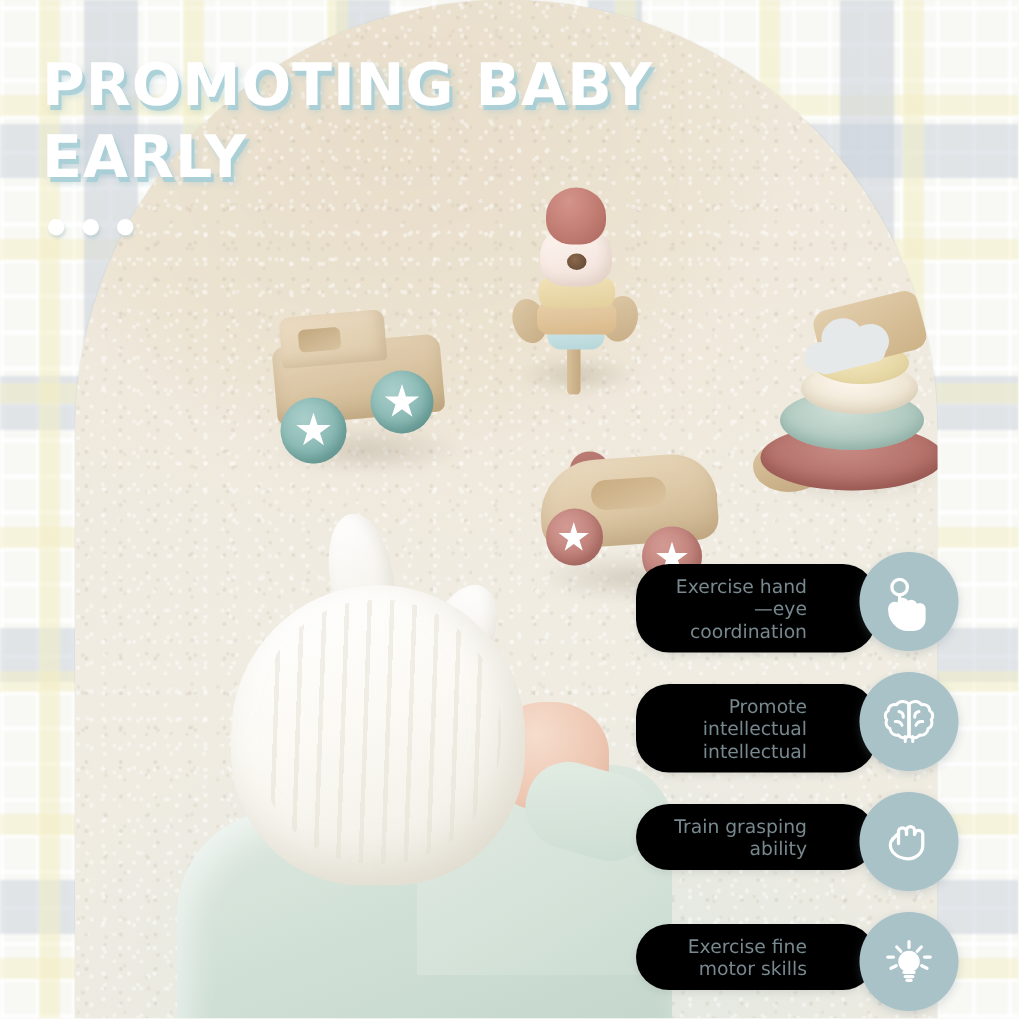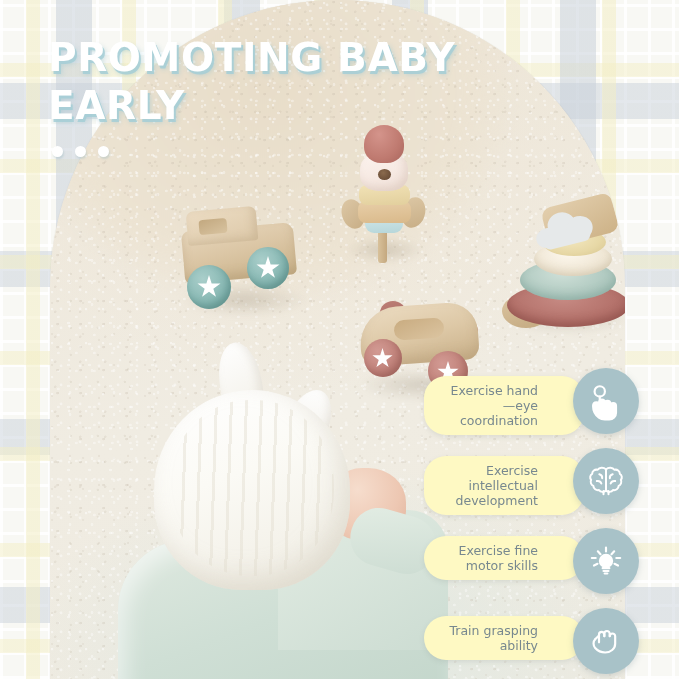--- a/index.html
+++ b/index.html
@@ -96,21 +96,20 @@
     background: radial-gradient(ellipse at 50% 50%, #e8ddc9 0%, #ece3d2 58%, rgba(236,227,210,0) 74%);
     filter: blur(6px);
   }
 
   
   .title-wrap {
     position: absolute;
     left: 28px; top: 34px;
     width: 520px;
     z-index: 12;
-    margin-left: 20px;
   }
   .title {
     margin: 0;
     font-size: 39px;
     line-height: 48px;
     font-weight: 700;
     letter-spacing: 0.6px;
     color: #ffffff;
     text-transform: uppercase;
     text-shadow:
@@ -369,21 +368,21 @@
     height: 66px;
     margin-bottom: 14px;
   }
   .feature .pill {
     position:absolute;
     left:0; top:8px;
     width: 160px;
     min-height: 40px;
     padding: 7px 46px 7px 16px;
     box-sizing: border-box;
-    background: #fef9c3;
+    background: #000000;
     border-radius: 22px;
     display:flex;
     align-items:center;
     justify-content:flex-end;
     box-shadow: 0 2px 5px rgba(130,140,135,0.18);
   }
   .feature .pill span {
     font-size: 12.5px;
     line-height: 15px;
     color: #77888f;
@@ -501,33 +500,48 @@
         <svg viewBox="0 0 48 48" fill="none" stroke="#ffffff" stroke-width="2.6" stroke-linecap="round" stroke-linejoin="round">
           <circle cx="16.5" cy="12.5" r="6.2" fill="none"></circle>
           <path d="M16.5 18.7 V32"></path>
           <path d="M16.5 30 c0-6 -8-6 -8 0 c0 6 3 11 7 14 c2 1.6 4.5 2.2 7 2.2 h5.5 c4.5 0 8 -3.4 8 -8 v-8.4 c0-2 -1.6-3.4 -3.4-3.4 c-1.9 0-3.4 1.5 -3.4 3.4 v-2.6 c0-2 -1.6-3.4 -3.4-3.4 c-1.9 0-3.4 1.5 -3.4 3.4 v-1.6 c0-2 -1.6-3.4 -3.4-3.4 c-1.9 0-3.1 1.5 -3.1 3.4 z" fill="#ffffff" stroke="#ffffff"></path>
         </svg>
       </div>
     </div>
 
     <div class="feature">
       <div class="pill">
-        <span>Exercise intellectual development</span>
+        <span>Promote intellectual intellectual</span>
       </div>
       <div class="circle">
         <svg viewBox="0 0 48 48" fill="none" stroke="#ffffff" stroke-width="2.4" stroke-linecap="round" stroke-linejoin="round">
           <path d="M24 10 c-3-3 -8-2.6 -10 0.6 c-3.4-1 -6.6 1.4 -6.6 4.8 c-2.6 1.4 -3.2 5 -1.2 7.2 c-1.4 2.6 -0.2 6 2.6 7.2 c0.2 3.4 3.4 5.8 6.8 5 c1.8 2.8 6 3 8.4 0.6 z"></path>
           <path d="M24 10 c3-3 8-2.6 10 0.6 c3.4-1 6.6 1.4 6.6 4.8 c2.6 1.4 3.2 5 1.2 7.2 c1.4 2.6 0.2 6 -2.6 7.2 c-0.2 3.4 -3.4 5.8 -6.8 5 c-1.8 2.8 -6 3 -8.4 0.6 z"></path>
           <path d="M24 10 V36"></path>
           <path d="M16 16 c2.4 0.6 3.6 2.4 3.4 4.6"></path>
           <path d="M32 16 c-2.4 0.6 -3.6 2.4 -3.4 4.6"></path>
           <path d="M13 24 c2.6 -0.4 4.6 0.8 5.4 3"></path>
           <path d="M35 24 c-2.6 -0.4 -4.6 0.8 -5.4 3"></path>
           <path d="M21 36 v4"></path>
           <path d="M27 36 v4"></path>
+        </svg>
+      </div>
+    </div>
+
+    <div class="feature">
+      <div class="pill">
+        <span>Train grasping ability</span>
+      </div>
+      <div class="circle">
+        <svg viewBox="0 0 48 48" fill="none" stroke="#ffffff" stroke-width="2.6" stroke-linecap="round" stroke-linejoin="round">
+          <path d="M11 22 c-2.6 2.6 -2.6 7.4 0 10.4 c3 3.4 7.4 5.4 12 5.4 c6.6 0 12 -4.6 12 -10.6 v-9 c0-1.8 -1.5-3.2 -3.2-3.2 c-1.8 0-3.2 1.4 -3.2 3.2"></path>
+          <path d="M28.4 18.2 v-3 c0-1.8 -1.5-3.2 -3.2-3.2 c-1.8 0-3.2 1.4 -3.2 3.2 v3"></path>
+          <path d="M22 18.2 v-2 c0-1.8 -1.5-3.2 -3.2-3.2 c-1.8 0-3.2 1.4 -3.2 3.2 v5"></path>
+          <path d="M15.6 21.2 v4.4"></path>
+          <path d="M11 22 l4 -4"></path>
         </svg>
       </div>
     </div>
 
     <div class="feature">
       <div class="pill">
         <span>Exercise fine motor skills</span>
       </div>
       <div class="circle">
         <svg viewBox="0 0 48 48" fill="none" stroke="#ffffff" stroke-width="2.6" stroke-linecap="round" stroke-linejoin="round">
@@ -539,30 +553,15 @@
           <path d="M11.6 20.4 h-4.6"></path>
           <path d="M41 20.4 h-4.6"></path>
           <path d="M14.2 12.4 l3.2 3.4"></path>
           <path d="M33.8 12.4 l-3.2 3.4"></path>
           <path d="M9.6 29.4 l4.2 -2"></path>
           <path d="M38.4 29.4 l-4.2 -2"></path>
         </svg>
       </div>
     </div>
 
-    <div class="feature">
-      <div class="pill">
-        <span>Train grasping ability</span>
-      </div>
-      <div class="circle">
-        <svg viewBox="0 0 48 48" fill="none" stroke="#ffffff" stroke-width="2.6" stroke-linecap="round" stroke-linejoin="round">
-          <path d="M11 22 c-2.6 2.6 -2.6 7.4 0 10.4 c3 3.4 7.4 5.4 12 5.4 c6.6 0 12 -4.6 12 -10.6 v-9 c0-1.8 -1.5-3.2 -3.2-3.2 c-1.8 0-3.2 1.4 -3.2 3.2"></path>
-          <path d="M28.4 18.2 v-3 c0-1.8 -1.5-3.2 -3.2-3.2 c-1.8 0-3.2 1.4 -3.2 3.2 v3"></path>
-          <path d="M22 18.2 v-2 c0-1.8 -1.5-3.2 -3.2-3.2 c-1.8 0-3.2 1.4 -3.2 3.2 v5"></path>
-          <path d="M15.6 21.2 v4.4"></path>
-          <path d="M11 22 l4 -4"></path>
-        </svg>
-      </div>
-    </div>
-
   </div>
 
 </div>
 
 </body></html>

